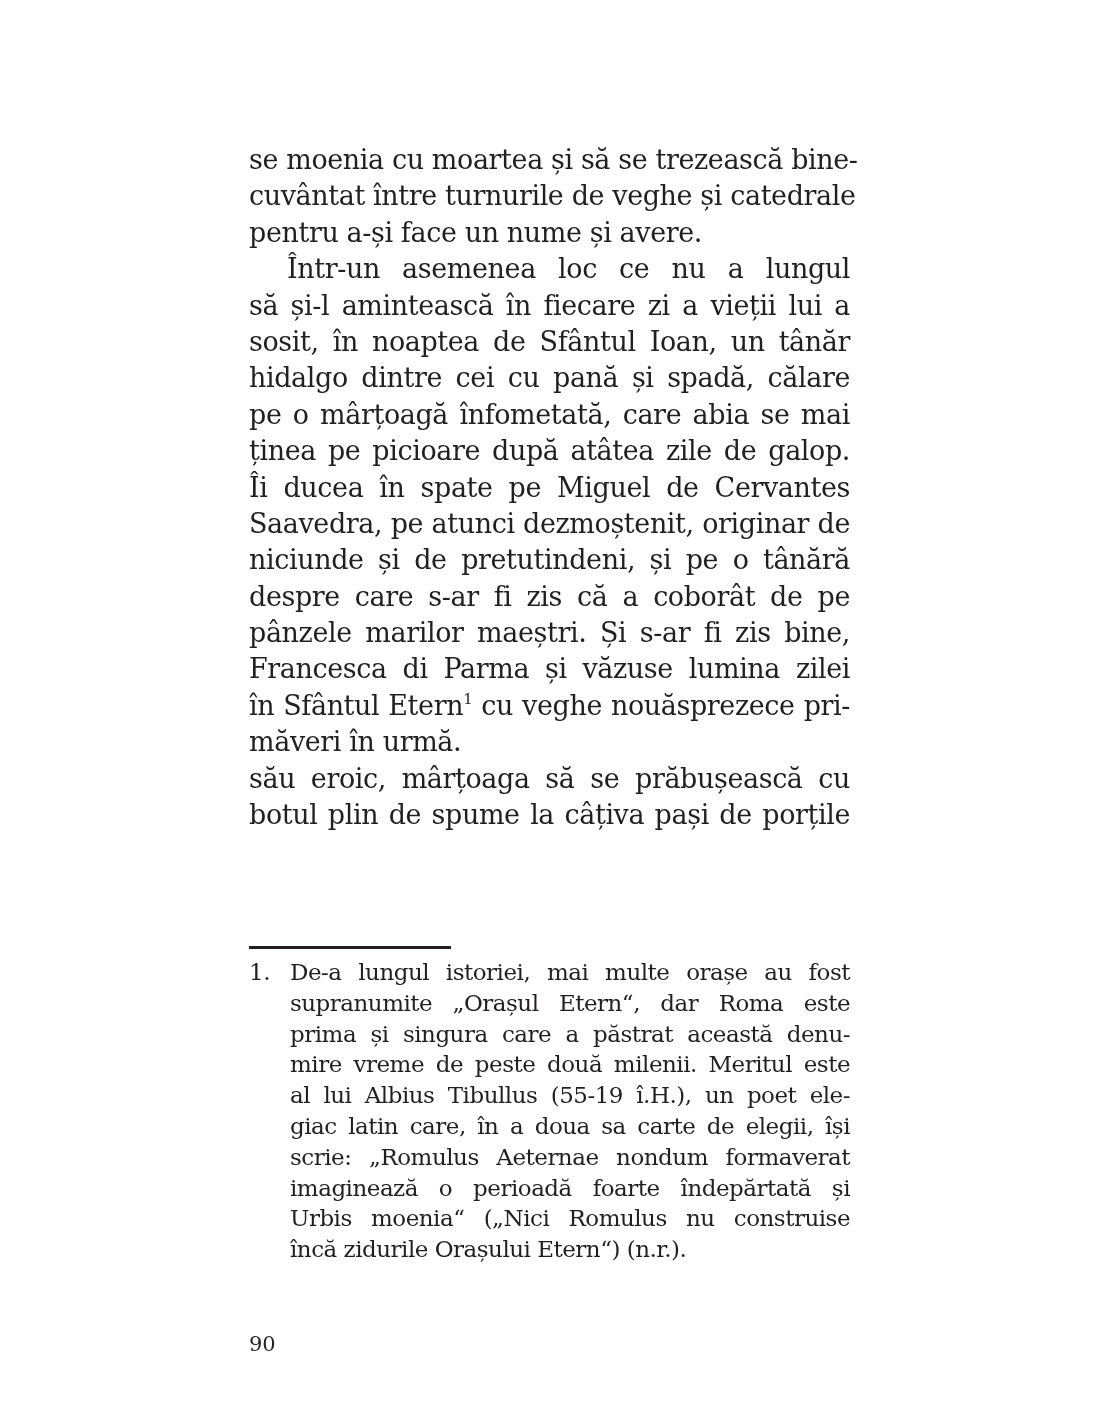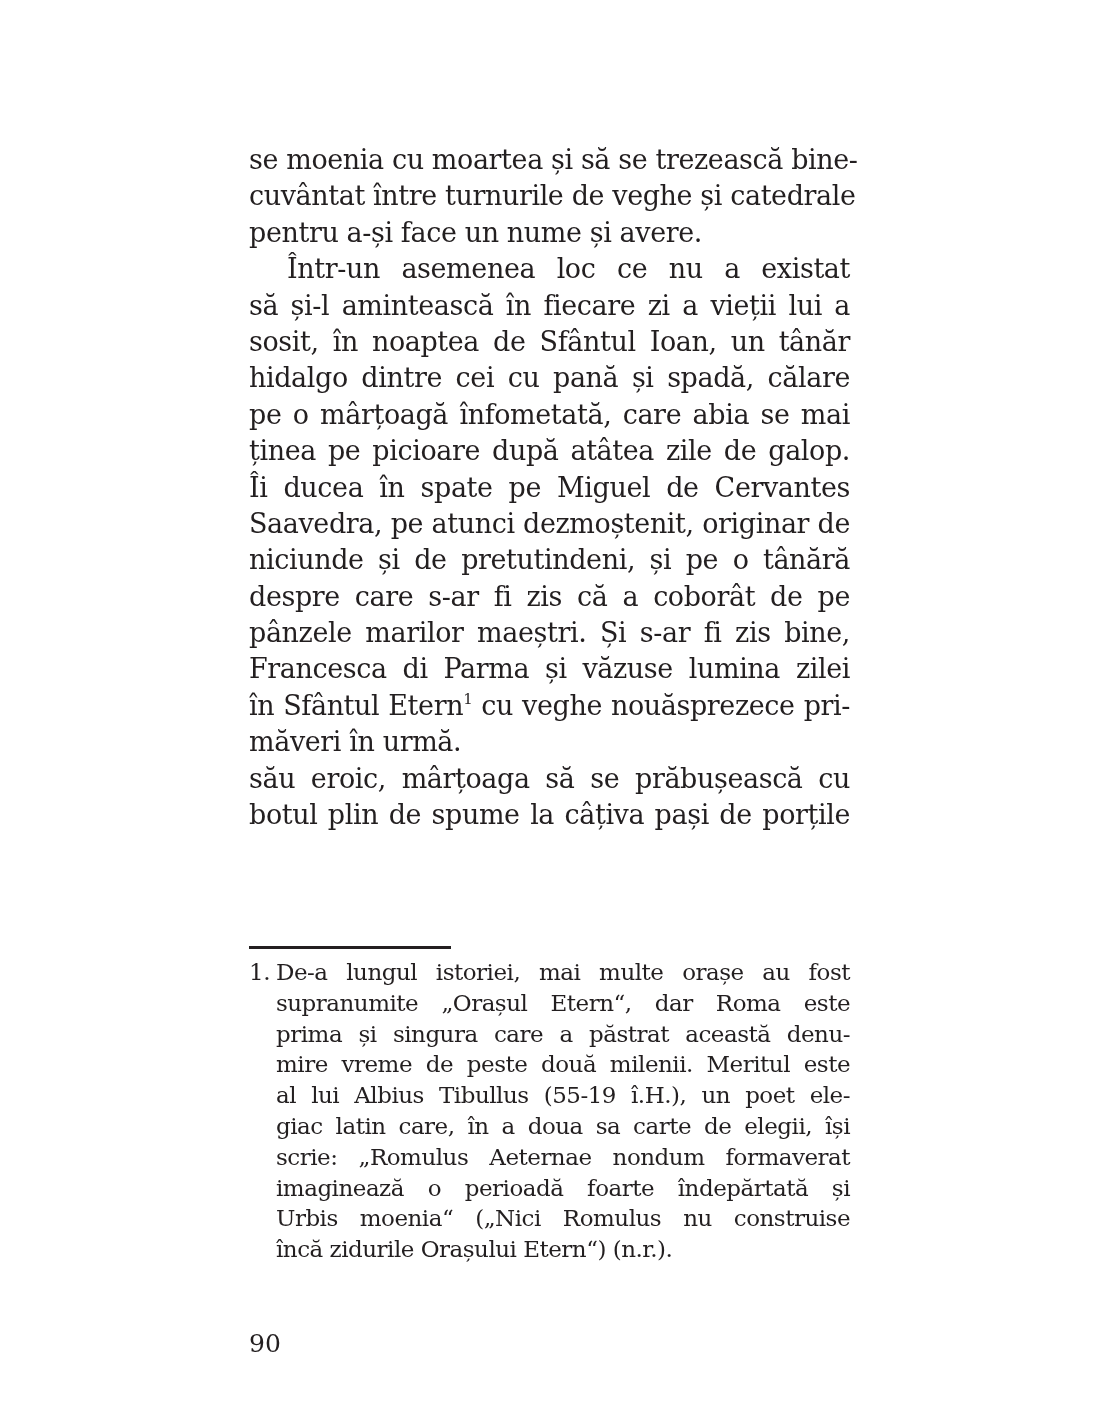--- a/index.html
+++ b/index.html
@@ -60,52 +60,52 @@
       font-size: 23px;
       line-height: 30.8px;
       letter-spacing: -0.5px;
     }
     .fn-marker {
       position: absolute;
       left: 0;
       top: 0;
     }
     .fn-body {
-      margin-left: 27px;
+      margin-left: 41px;
     }
     .fn-line {
       display: block;
       white-space: nowrap;
       text-align: justify;
       text-align-last: justify;
       height: 30.8px;
     }
     .fn-line.last {
       text-align-last: left;
     }
     .page-number {
       position: absolute;
       left: 249px;
       top: 1329px;
-      font-size: 25px;
+      font-size: 21px;
       line-height: 30px;
     }
   </style>
 </head>
 <body>
 
 <div class="page">
   <div class="body-text">
     <div>
       <span class="line">se moenia cu moartea și să se trezească bine-</span>
       <span class="line">cuvântat între turnurile de veghe și catedrale</span>
       <span class="line last">pentru a-și face un nume și avere.</span>
     </div>
     <div>
-      <span class="line indent">Într-un asemenea loc ce nu a existat</span>
+      <span class="line indent">Într-un asemenea loc ce nu a lungul</span>
       <span class="line">să și-l amintească în fiecare zi a vieții lui a</span>
       <span class="line">sosit, în noaptea de Sfântul Ioan, un tânăr</span>
       <span class="line">hidalgo dintre cei cu pană și spadă, călare</span>
       <span class="line">pe o mârțoagă înfometată, care abia se mai</span>
       <span class="line">ținea pe picioare după atâtea zile de galop.</span>
       <span class="line">Îi ducea în spate pe Miguel de Cervantes</span>
       <span class="line">Saavedra, pe atunci dezmoștenit, originar de</span>
       <span class="line">niciunde și de pretutindeni, și pe o tânără</span>
       <span class="line">despre care s-ar fi zis că a coborât de pe</span>
       <span class="line">pânzele marilor maeștri. Și s-ar fi zis bine,</span>

